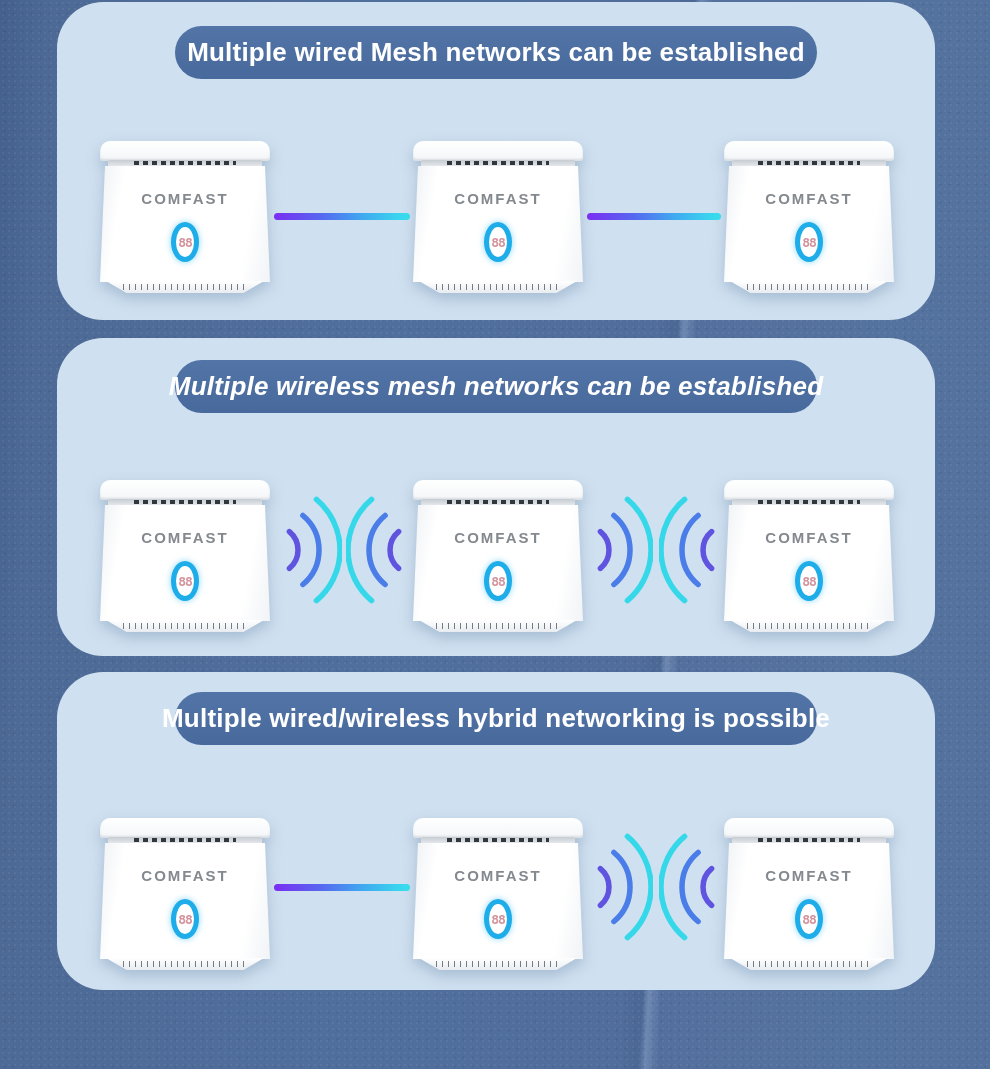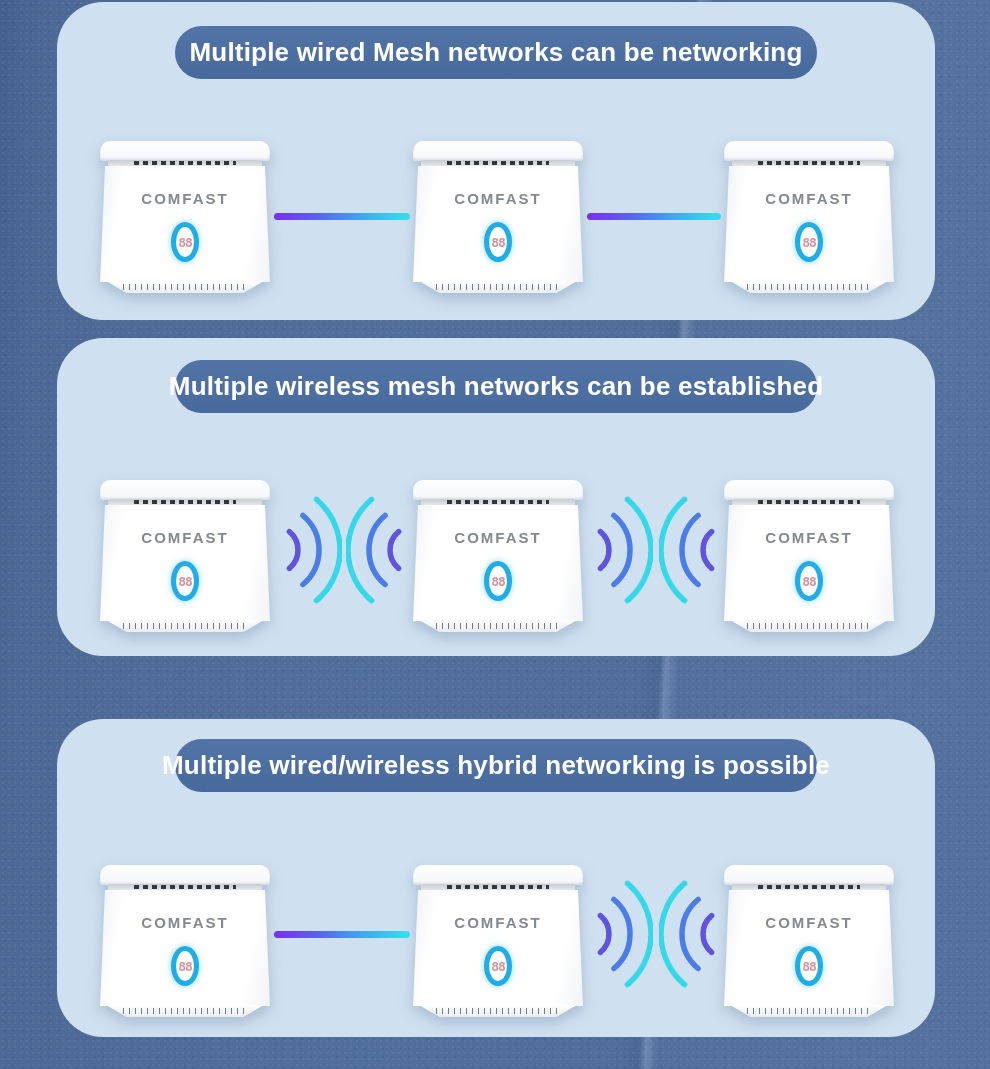--- a/index.html
+++ b/index.html
@@ -15,30 +15,30 @@
       linear-gradient(93deg,#44608c 0%,#4d6a96 5%,#516f9d 40%,#506d9b 64.5%,#4b6794 66.4%,#6d89b2 67%,#546f9d 68.2%,#55739f 86%,#54719e 100%);
     background-size:6px 6px, 9px 9px, 100% 100%;
   }
 
   .panel {
     position:absolute; left:57px; width:878px; height:318px;
     background:#cfe0f0; border-radius:46px;
   }
   #panel-1 { top:2px; }
   #panel-2 { top:338px; }
-  #panel-3 { top:672px;margin-top:47px; }
+  #panel-3 { top:672px; }
 
   .banner {
     position:absolute; left:118px; width:642px; height:53px;
     border-radius:27px;
     background:linear-gradient(#5274a6,#47699c);
     display:flex; align-items:center; justify-content:center;
   }
   #panel-1 .banner { top:24px; }
-  #panel-2 .banner { top:22px; }
+  #panel-2 .banner { top:22px;font-style:italic; }
   #panel-3 .banner { top:20px; }
   .banner span {
     color:#ffffff; font-size:26px; font-weight:600; letter-spacing:0.2px;
     white-space:nowrap;
   }
 
   
   .router {
     position:absolute; width:170px; height:156px;
     filter:drop-shadow(0 6px 7px rgba(66,96,138,0.28));
@@ -124,21 +124,21 @@
     <g id="wifi-arcs">
       <path d="M17.4 41.6 A24 24 0 0 1 17.4 78.4" fill="none" stroke="#5f53e0" stroke-width="5.5" stroke-linecap="round"></path>
       <path d="M30.9 25.5 A45 45 0 0 1 30.9 94.5" fill="none" stroke="#4b7de9" stroke-width="5.5" stroke-linecap="round"></path>
       <path d="M44.4 9.4 A66 66 0 0 1 44.4 110.6" fill="none" stroke="#35d8e9" stroke-width="5.5" stroke-linecap="round"></path>
     </g>
   </defs>
 </svg>
 
 <section class="panel" id="panel-1">
   <div class="banner">
-    <span>Multiple wired Mesh networks can be networking</span>
+    <span>Multiple wired Mesh networks can be established</span>
   </div>
 
   <div class="router r1">
     <div class="lid"></div>
     <div class="topvent">
         <i></i>
       </div>
     <div class="bodyx">
       <div class="logo">COMFAST</div>
       <div class="led">

